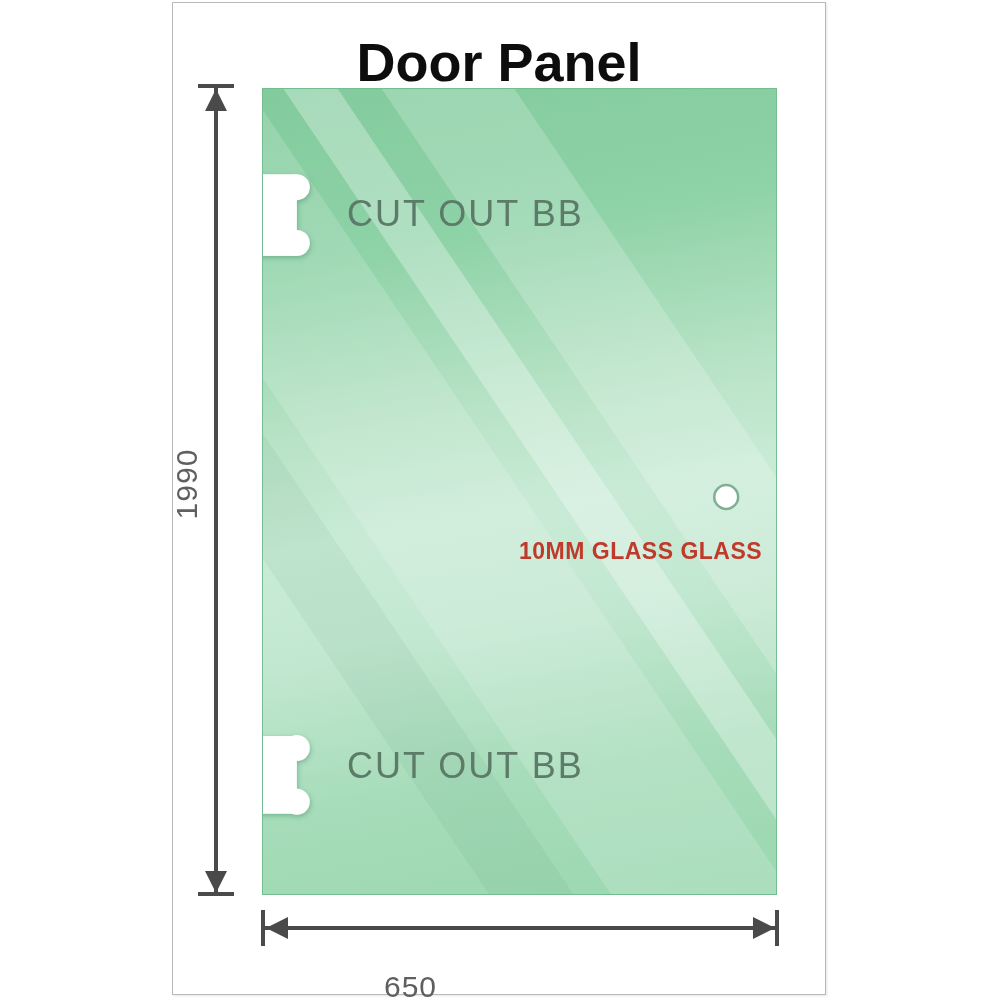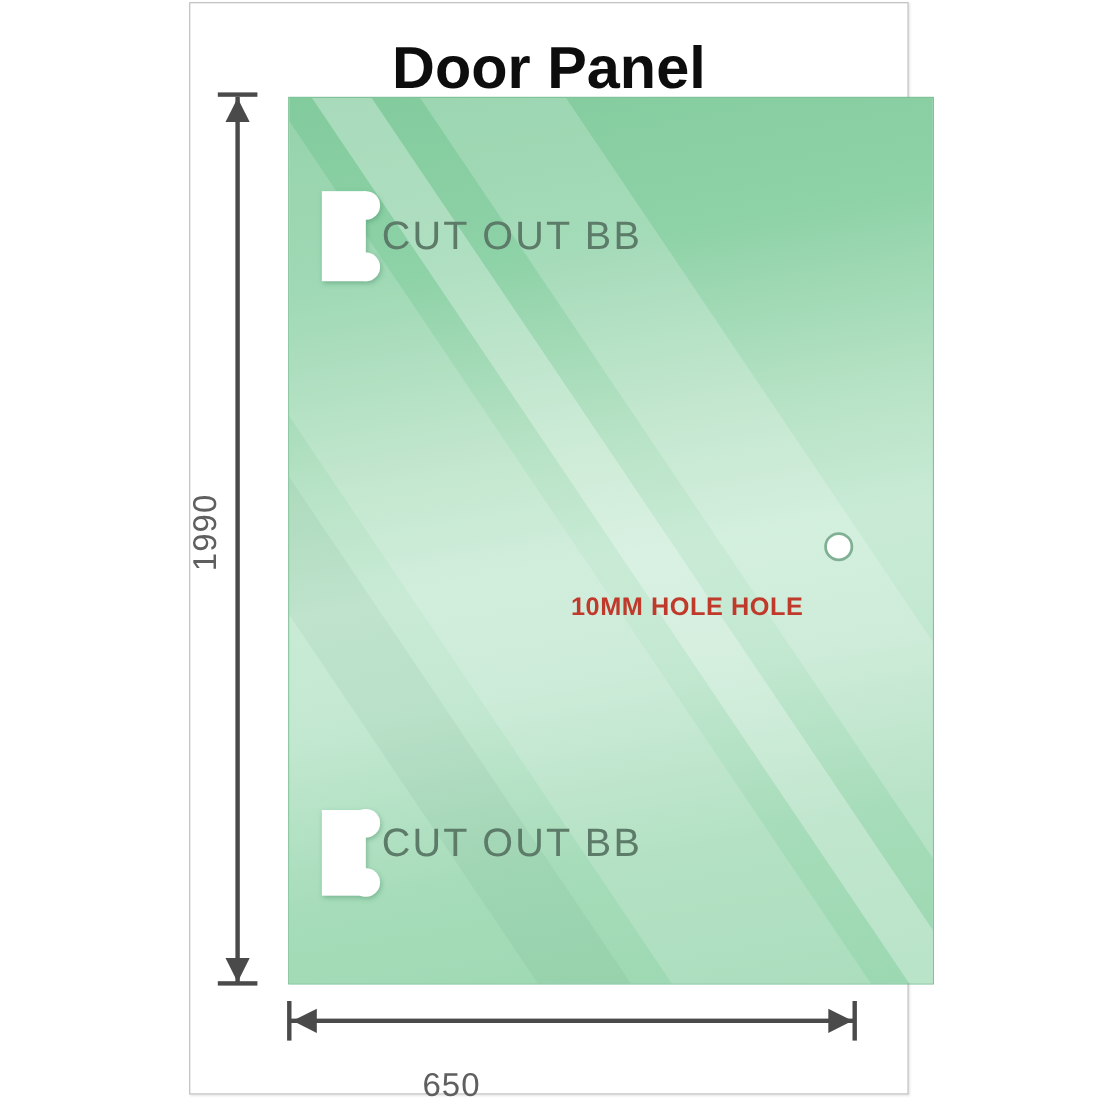--- a/index.html
+++ b/index.html
@@ -12,21 +12,21 @@
     box-sizing:border-box;border:1px solid var(--frame_border,#b9b9b9);
     background:#ffffff;box-shadow:1px 1px 2px rgba(0,0,0,0.10);
   }
   .title{
     margin:16px;padding-top:12px;text-align:center;
     font-size:54px;font-weight:bold;letter-spacing:0px;
     color:var(--title,#0d0d0d);
   }
   
   .glass{
-    position:absolute;left:262px;top:88px;width:587px;height:807px;
+    position:absolute;left:262px;top:88px;width:515px;height:807px;
     box-sizing:border-box;overflow:hidden;
     border:1px solid var(--glass_edge,#6fb98c);
     background:linear-gradient(170deg,
       var(--glass_dark,#82cb9d) 0%,
       #8ed2a7 20%,
       #b8e3c6 40%,
       var(--glass_light,#c9ebd6) 52%,
       #c3e8d1 64%,
       #a6dcb9 82%,
       var(--glass_mid,#9bd8b1) 100%);
@@ -107,21 +107,21 @@
     <g filter="url(#ds)" fill="#ffffff">
       <rect x="-6" y="649" width="40" height="78"></rect>
       <circle cx="34" cy="661" r="13"></circle>
       <circle cx="34" cy="715" r="13"></circle>
     </g>
     <circle cx="465" cy="409" r="12" fill="#ffffff" stroke="#7fb093" stroke-width="2.5"></circle>
   </svg>
 
   <div class="cutout-label top">CUT OUT BB</div>
   <div class="cutout-label bottom">CUT OUT BB</div>
-  <div class="hole-label">10MM HOLE HOLE</div>
+  <div class="hole-label">10MM GLASS GLASS</div>
 </div>
 
 <div class="dim vline"></div>
 <div class="dim vcap topcap"></div>
 <div class="dim vcap botcap"></div>
 <div class="tri up"></div>
 <div class="tri down"></div>
 <div class="dim-text height-label">1990</div>
 
 <div class="dim hline"></div>

